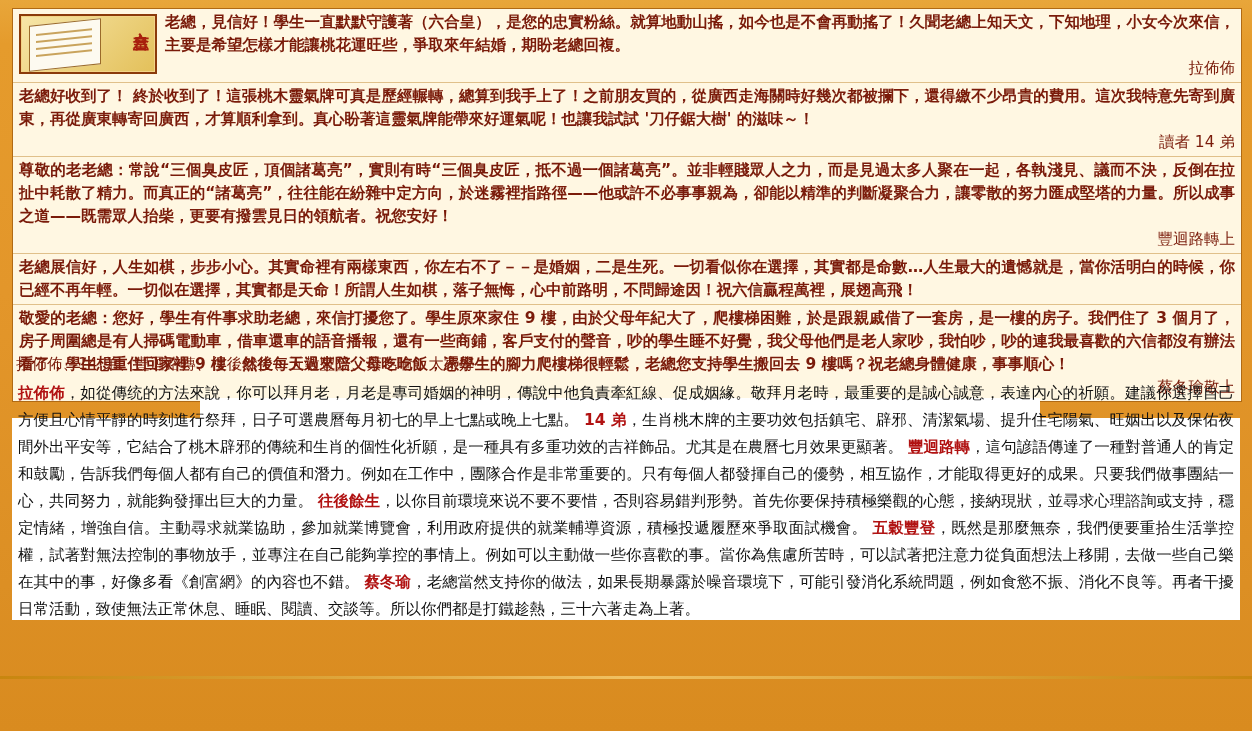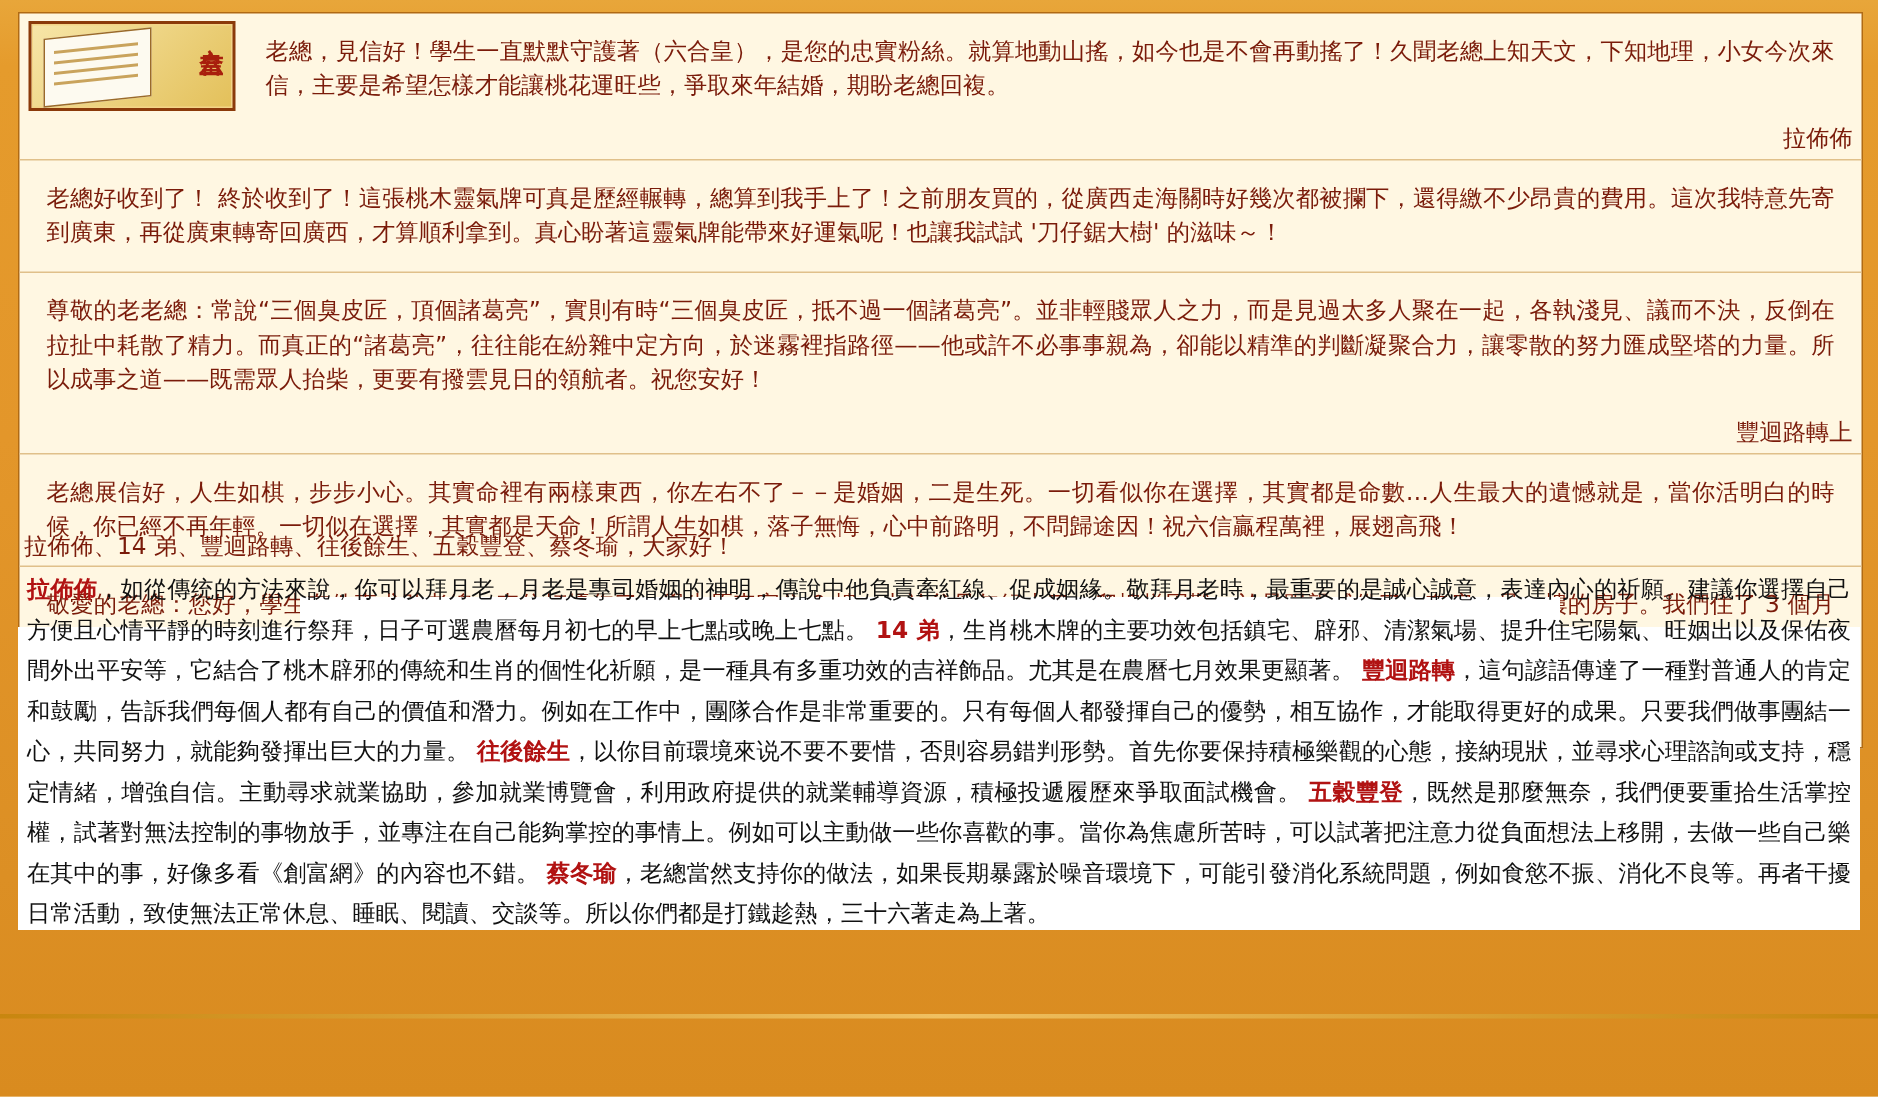--- a/index.html
+++ b/index.html
@@ -22,21 +22,21 @@
   }
   .letter{
     position:relative;
     padding:2px 6px 2px 6px;
     font-size:15.5px;line-height:23px;color:#7a1b0a;
     text-align:justify;
     border-bottom:1px solid #e0c08a;
   }
   .letter:last-child{border-bottom:none;}
   .letter .sig{display:block;text-align:right;}
-  .letter p{margin:12px;}
+  .letter p{margin:0;font-weight:bold;}
   .with-logo{min-height:68px;padding-left:152px;}
   .logo{
     position:absolute;left:6px;top:5px;width:134px;height:56px;
     background:linear-gradient(135deg,#f7e6a8,#e3c05a);
     border:2px solid #8b3a0a;
     box-shadow:0 0 0 1px #f3d487 inset;
     overflow:hidden;
   }
   .logo .scroll{
     position:absolute;left:8px;top:6px;width:70px;height:44px;
@@ -103,20 +103,21 @@
       <div class="logo">
         <div class="scroll"></div>
         <div class="cn">六合皇</div>
       </div>
       <p>老總，見信好！學生一直默默守護著（六合皇），是您的忠實粉絲。就算地動山搖，如今也是不會再動搖了！久聞老總上知天文，下知地理，小女今次來信，主要是希望怎樣才能讓桃花運旺些，爭取來年結婚，期盼老總回複。</p>
       <span class="sig">拉佈佈</span>
     </div>
 
     <div class="letter">
       <p>老總好收到了！ 終於收到了！這張桃木靈氣牌可真是歷經輾轉，總算到我手上了！之前朋友買的，從廣西走海關時好幾次都被攔下，還得繳不少昂貴的費用。這次我特意先寄到廣東，再從廣東轉寄回廣西，才算順利拿到。真心盼著這靈氣牌能帶來好運氣呢！也讓我試試 '刀仔鋸大樹' 的滋味～！</p>
+      <span class="sig">讀者 14 弟</span>
     </div>
 
     <div class="letter">
       <p>尊敬的老老總：常說“三個臭皮匠，頂個諸葛亮”，實則有時“三個臭皮匠，抵不過一個諸葛亮”。並非輕賤眾人之力，而是見過太多人聚在一起，各執淺見、議而不決，反倒在拉扯中耗散了精力。而真正的“諸葛亮”，往往能在紛雜中定方向，於迷霧裡指路徑——他或許不必事事親為，卻能以精準的判斷凝聚合力，讓零散的努力匯成堅塔的力量。所以成事之道——既需眾人抬柴，更要有撥雲見日的領航者。祝您安好！</p>
       <span class="sig">豐迴路轉上</span>
     </div>
 
 
     <div class="letter">
       <p>老總展信好，人生如棋，步步小心。其實命裡有兩樣東西，你左右不了－－是婚姻，二是生死。一切看似你在選擇，其實都是命數…人生最大的遺憾就是，當你活明白的時候，你已經不再年輕。一切似在選擇，其實都是天命！所謂人生如棋，落子無悔，心中前路明，不問歸途因！祝六信贏程萬裡，展翅高飛！</p>

